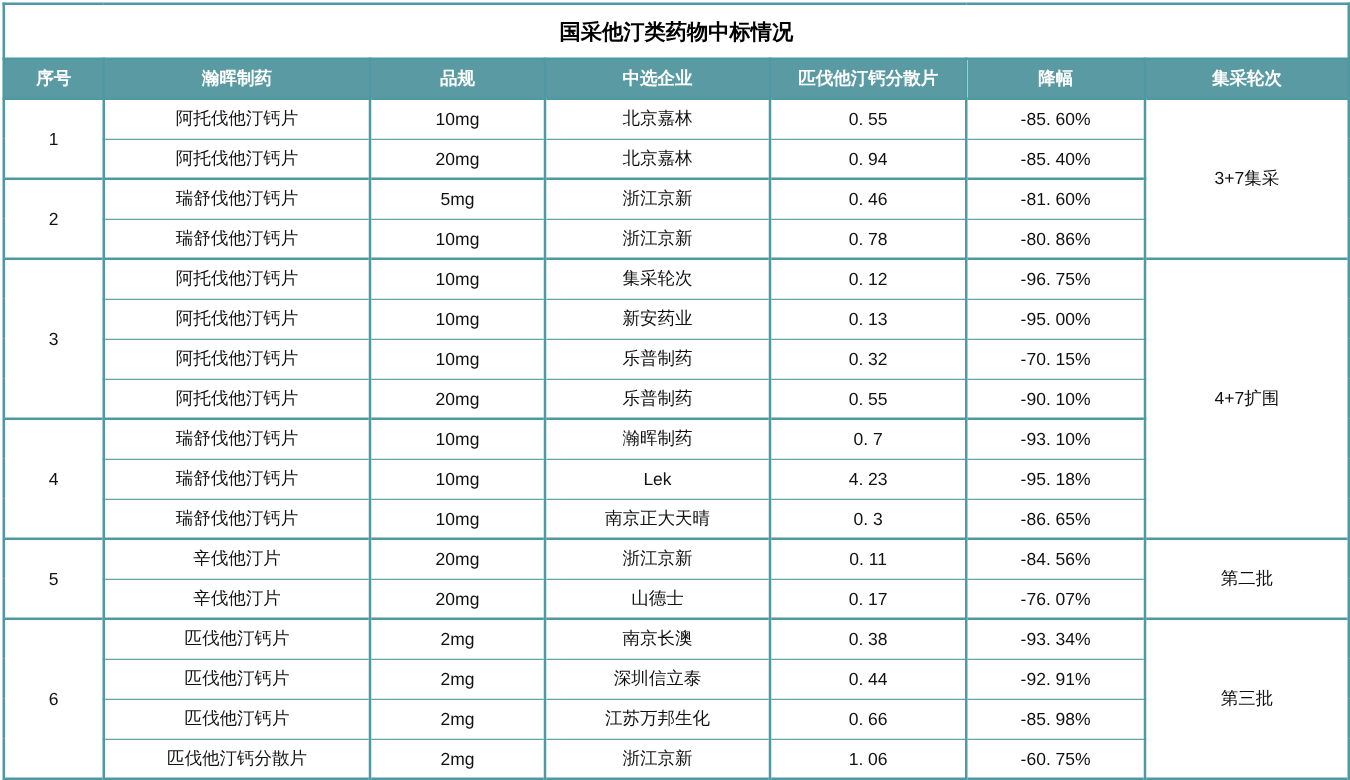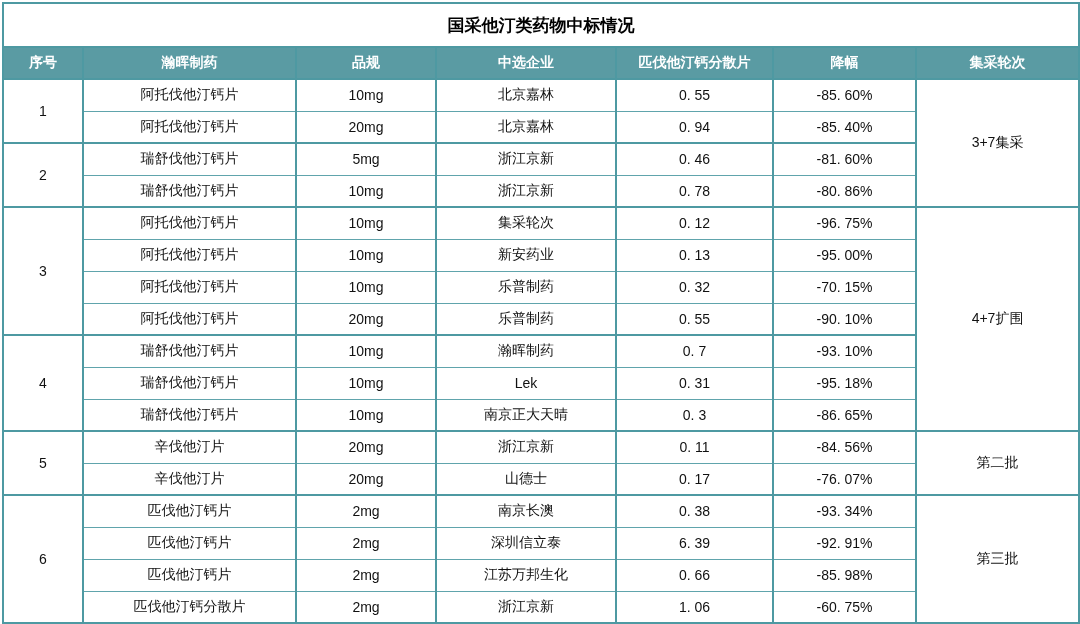--- a/index.html
+++ b/index.html
@@ -167,21 +167,21 @@
     <td>瑞舒伐他汀钙片</td>
     <td>10mg</td>
     <td>瀚晖制药</td>
     <td>0. 7</td>
     <td>-93. 10%</td>
   </tr>
   <tr class="data-row">
     <td>瑞舒伐他汀钙片</td>
     <td>10mg</td>
     <td>Lek</td>
-    <td>0. 31</td>
+    <td>4. 23</td>
     <td>-95. 18%</td>
   </tr>
   <tr class="data-row">
     <td>瑞舒伐他汀钙片</td>
     <td>10mg</td>
     <td>南京正大天晴</td>
     <td>0. 3</td>
     <td>-86. 65%</td>
   </tr>
 
@@ -208,21 +208,21 @@
     <td>2mg</td>
     <td>南京长澳</td>
     <td>0. 38</td>
     <td>-93. 34%</td>
     <td class="round-cell" rowspan="4">第三批</td>
   </tr>
   <tr class="data-row">
     <td>匹伐他汀钙片</td>
     <td>2mg</td>
     <td>深圳信立泰</td>
-    <td>6. 39</td>
+    <td>0. 44</td>
     <td>-92. 91%</td>
   </tr>
   <tr class="data-row">
     <td>匹伐他汀钙片</td>
     <td>2mg</td>
     <td>江苏万邦生化</td>
     <td>0. 66</td>
     <td>-85. 98%</td>
   </tr>
   <tr class="data-row">

